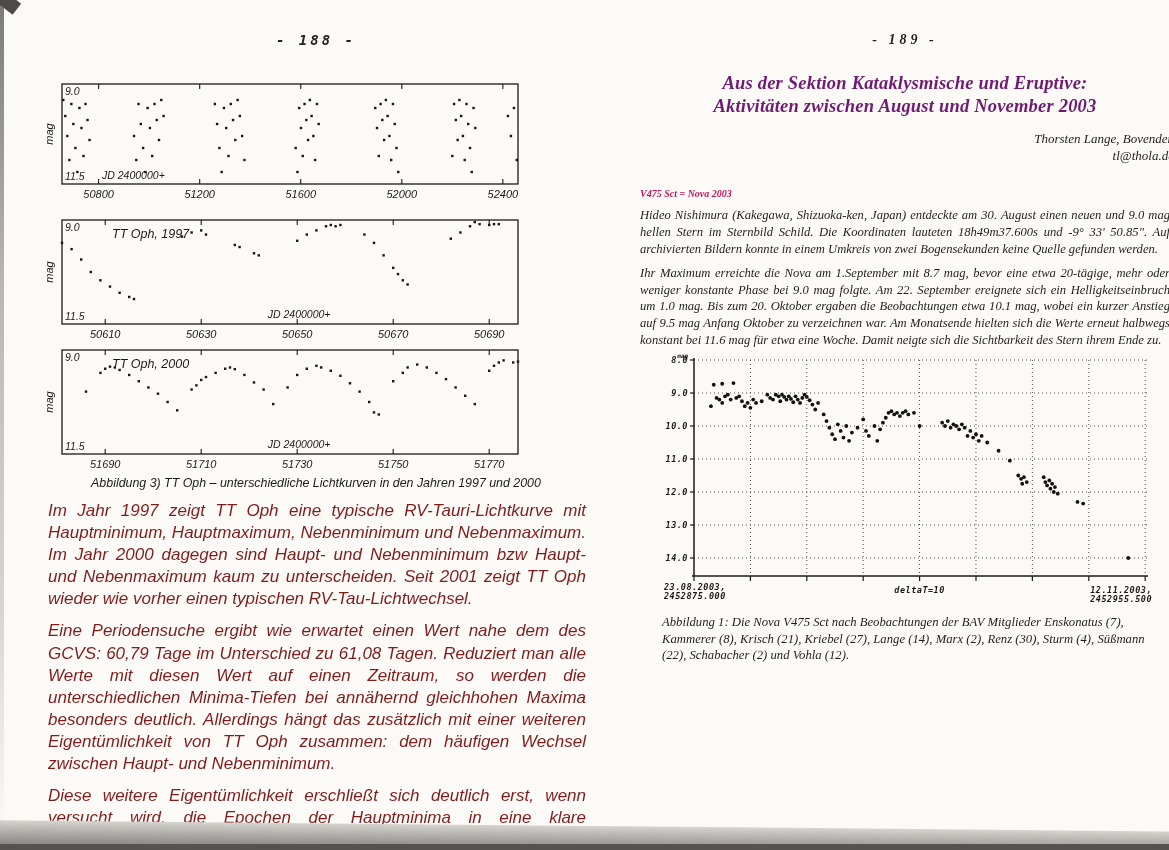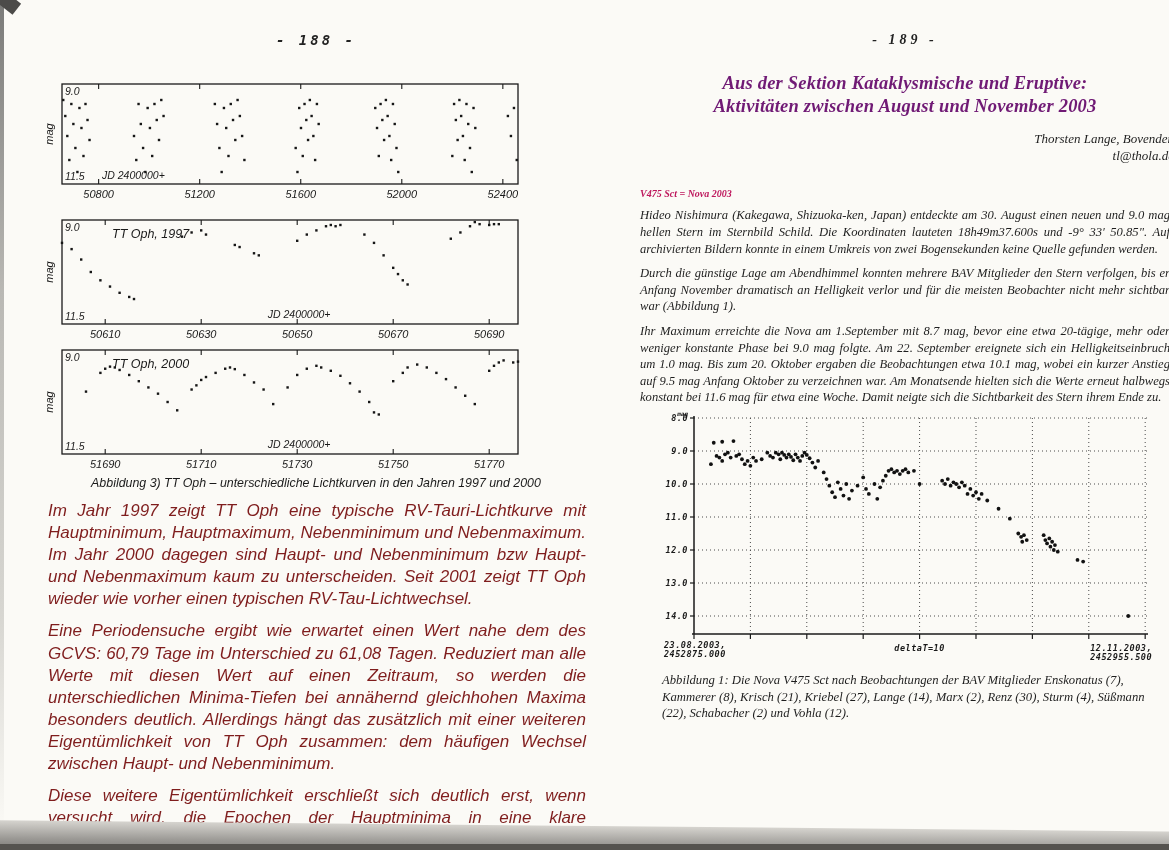--- a/index.html
+++ b/index.html
@@ -332,21 +332,20 @@
   </div>
 
   <div class="author-block">
     <div>Thorsten Lange, Bovenden</div>
     <div>tl@thola.de</div>
   </div>
 
   <div class="section-heading">V475 Sct = Nova 2003</div>
 
   <p>Hideo Nishimura (Kakegawa, Shizuoka-ken, Japan) entdeckte am 30. August einen neuen und 9.0 mag hellen Stern im Sternbild Schild. Die Koordinaten lauteten 18h49m37.600s und -9° 33' 50.85". Auf archivierten Bildern konnte in einem Umkreis von zwei Bogensekunden keine Quelle gefunden werden.</p>
-  <p>Durch die günstige Lage am Abendhimmel konnten mehrere BAV Mitglieder den Stern verfolgen, bis er Anfang November dramatisch an Helligkeit verlor und für die meisten Beobachter nicht mehr sichtbar war (Abbildung 1).</p>
   <p>Ihr Maximum erreichte die Nova am 1.September mit 8.7 mag, bevor eine etwa 20-tägige, mehr oder weniger konstante Phase bei 9.0 mag folgte. Am 22. September ereignete sich ein Helligkeitseinbruch um 1.0 mag. Bis zum 20. Oktober ergaben die Beobachtungen etwa 10.1 mag, wobei ein kurzer Anstieg auf 9.5 mag Anfang Oktober zu verzeichnen war. Am Monatsende hielten sich die Werte erneut halbwegs konstant bei 11.6 mag für etwa eine Woche. Damit neigte sich die Sichtbarkeit des Stern ihrem Ende zu.</p>
 
   <div class="chart-nova-wrap">
     <svg id="chart-nova" width="500" height="252">
         <line x1="32" y1="6" x2="486" y2="6" stroke="#4a4a4a" stroke-width="1" stroke-dasharray="1 3"></line>
         <line x1="28" y1="6" x2="32" y2="6" stroke="#1a1a1a" stroke-width="1.2"></line>
         <text x="26" y="9" text-anchor="end" class="nova-mono">8.0</text>
         <line x1="32" y1="39" x2="486" y2="39" stroke="#4a4a4a" stroke-width="1" stroke-dasharray="1 3"></line>
         <line x1="28" y1="39" x2="32" y2="39" stroke="#1a1a1a" stroke-width="1.2"></line>
         <text x="26" y="42" text-anchor="end" class="nova-mono">9.0</text>

